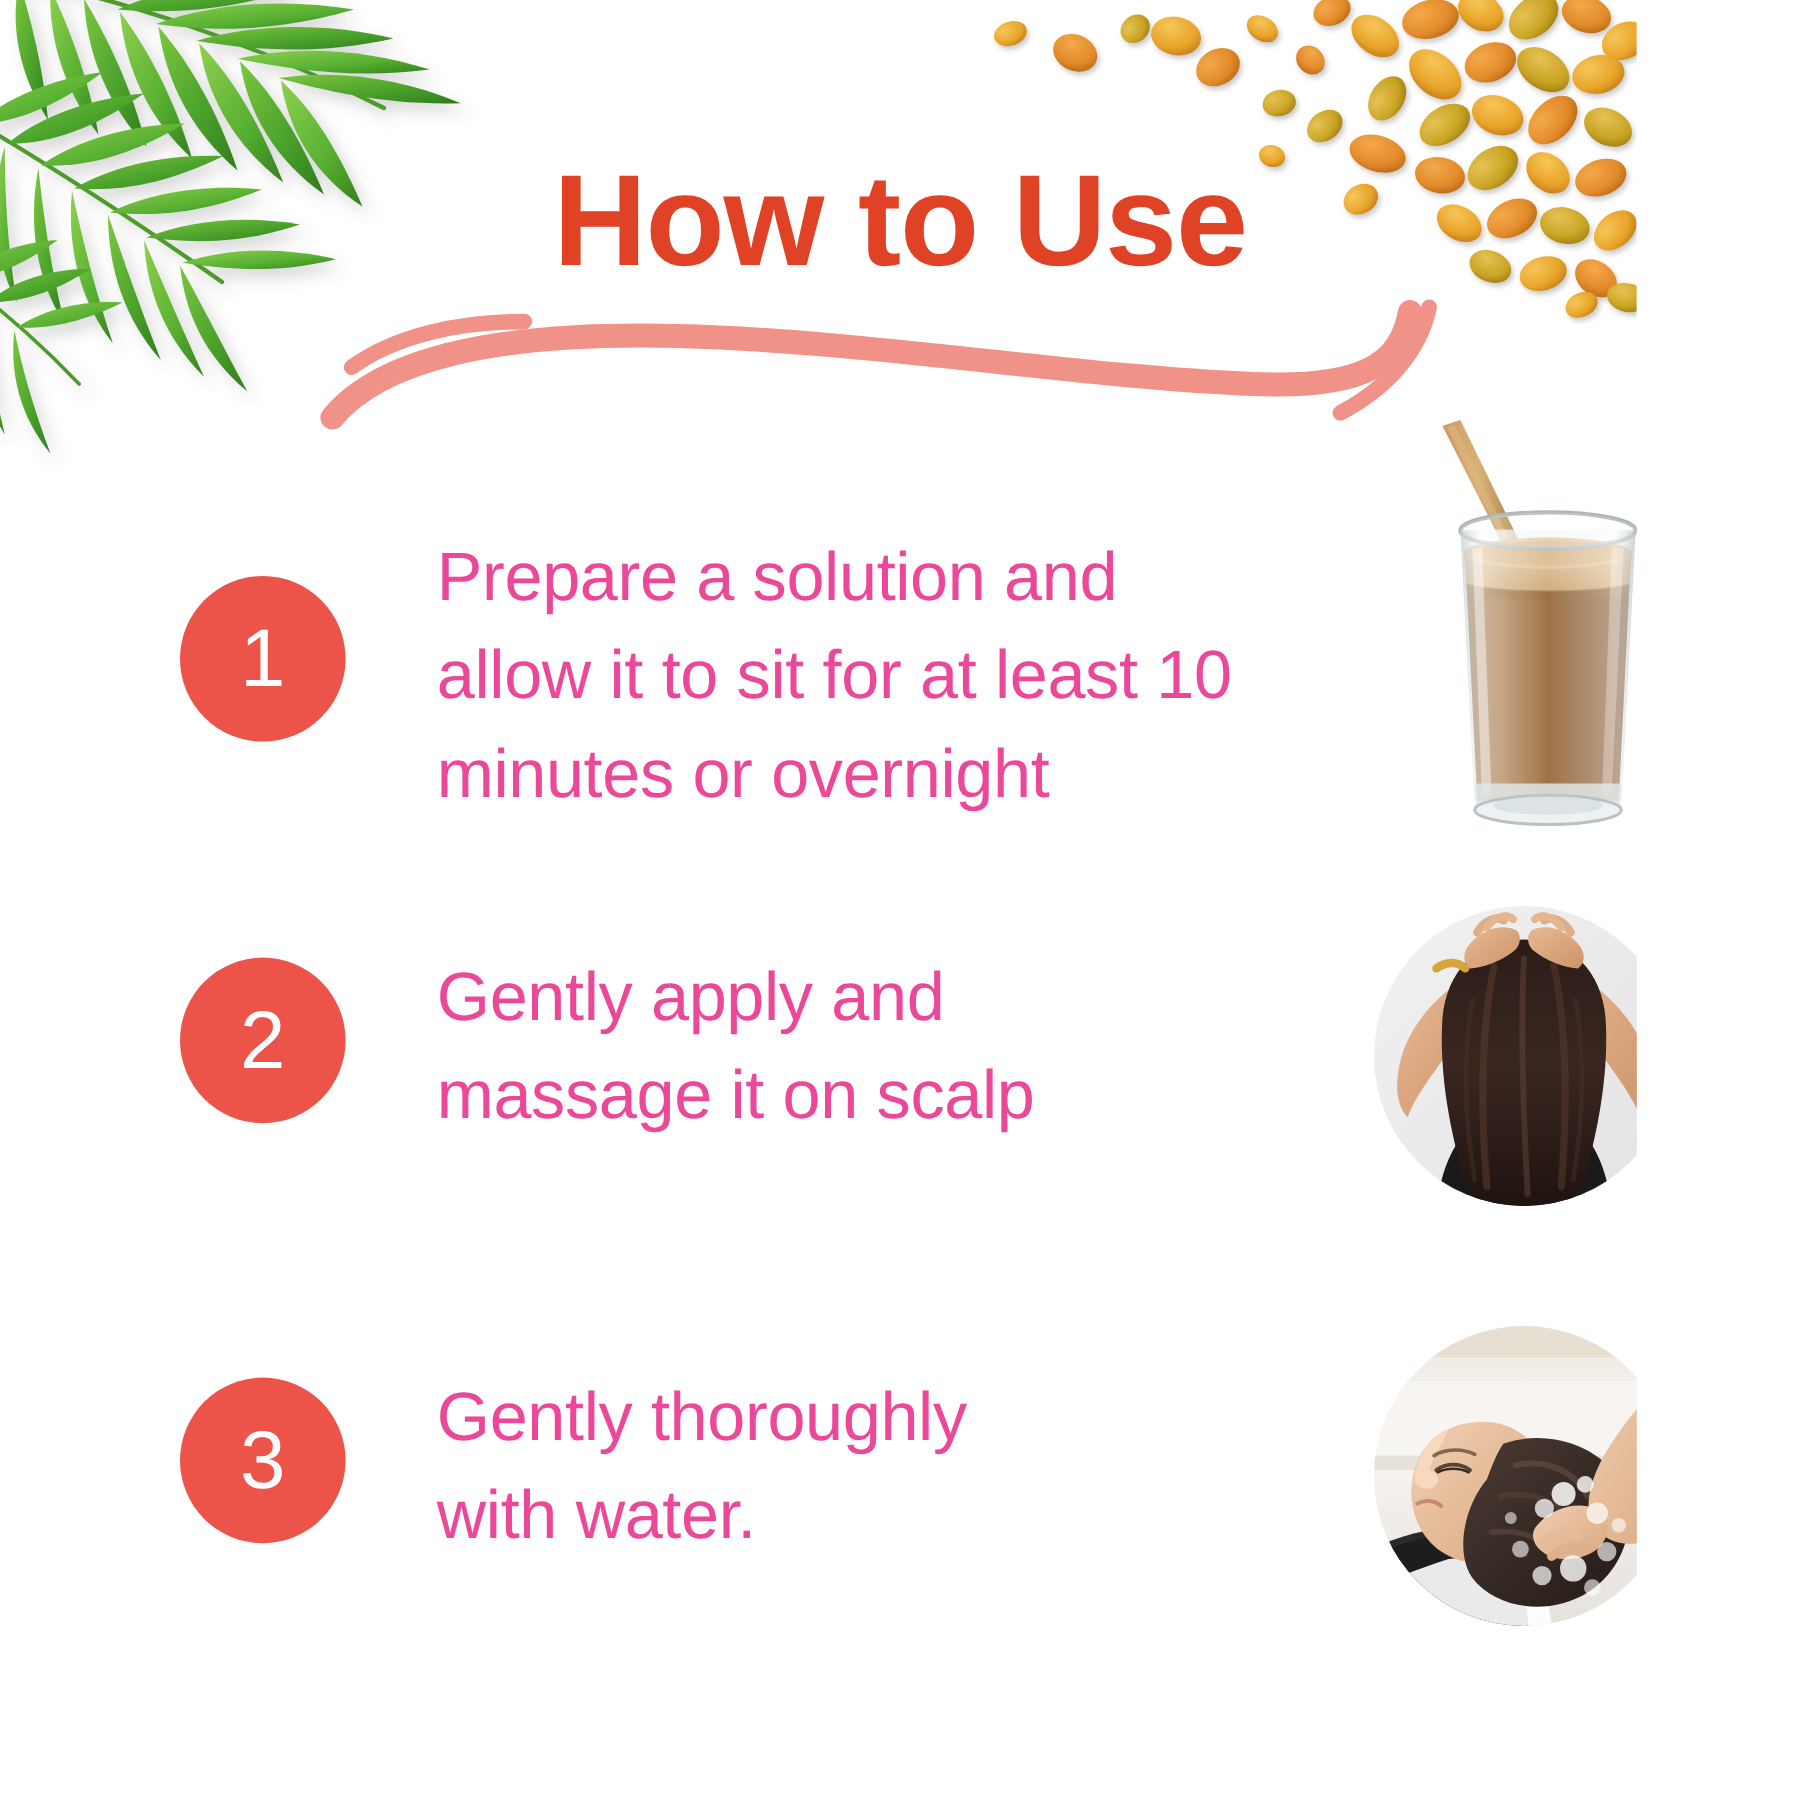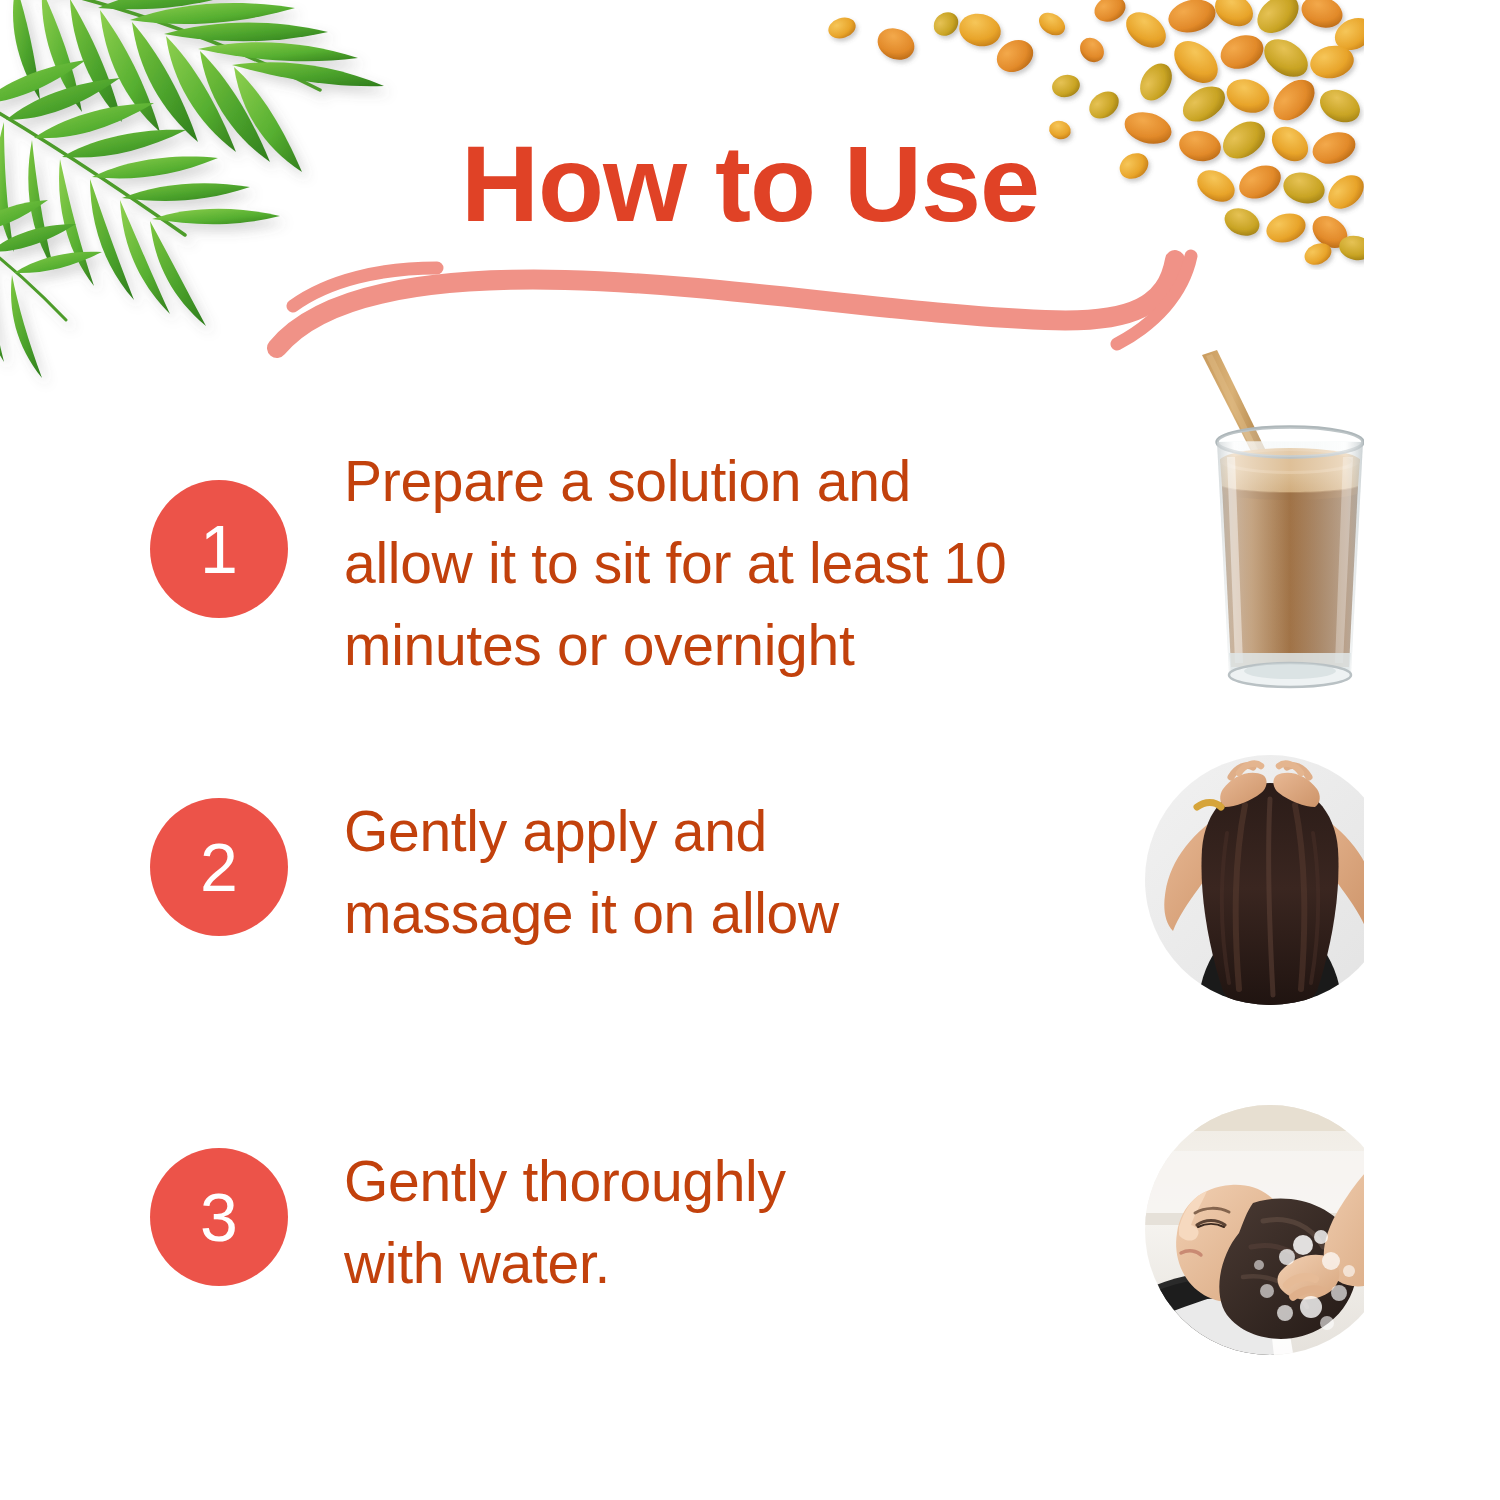--- a/index.html
+++ b/index.html
@@ -96,26 +96,26 @@
     font-weight: 400;
     line-height: 1;
   }
   .step-1 .badge { margin-top: 40px; }
   .step-2 .badge { margin-top: 8px; }
   .step-3 .badge { margin-top: 8px; }
 
   .step-text {
     flex: 0 0 auto;
     width: 790px;
-    margin-left: 56px;
+    margin-left: 76px;
     font-family: "Liberation Sans", sans-serif;
     font-size: 57px;
     font-weight: 400;
     line-height: 82px;
-    color: #c2410c;
+    color: #ec4899;
     letter-spacing: -0.3px;
     white-space: pre-line;
   }
 
   
   .photo {
     position: absolute;
     pointer-events: none;
   }
   .photo-glass  { left: 1165px; top: 345px;  width: 250px;  height: 350px; }
@@ -282,21 +282,21 @@
     <div class="step step-1">
       <div class="badge">1</div>
       <div class="step-text">Prepare a solution and
 allow it to sit for at least 10
 minutes or overnight</div>
     </div>
 
     <div class="step step-2">
       <div class="badge">2</div>
       <div class="step-text">Gently apply and
-massage it on allow</div>
+massage it on scalp</div>
     </div>
 
     <div class="step step-3">
       <div class="badge">3</div>
       <div class="step-text">Gently thoroughly
 with water.</div>
     </div>
   </div>
 
   <svg class="photo photo-glass" viewBox="0 0 250 350" xmlns="http://www.w3.org/2000/svg">

